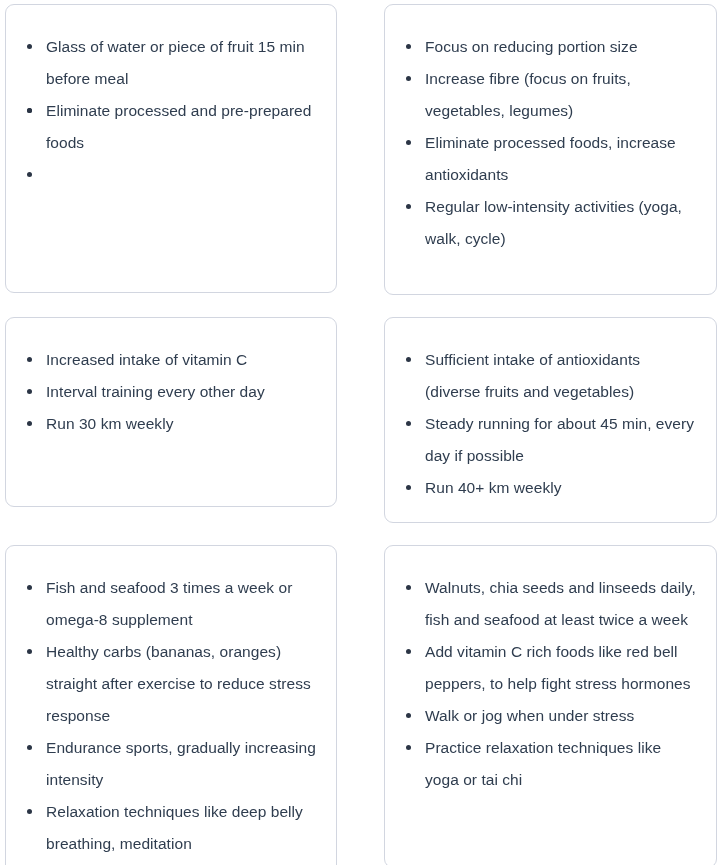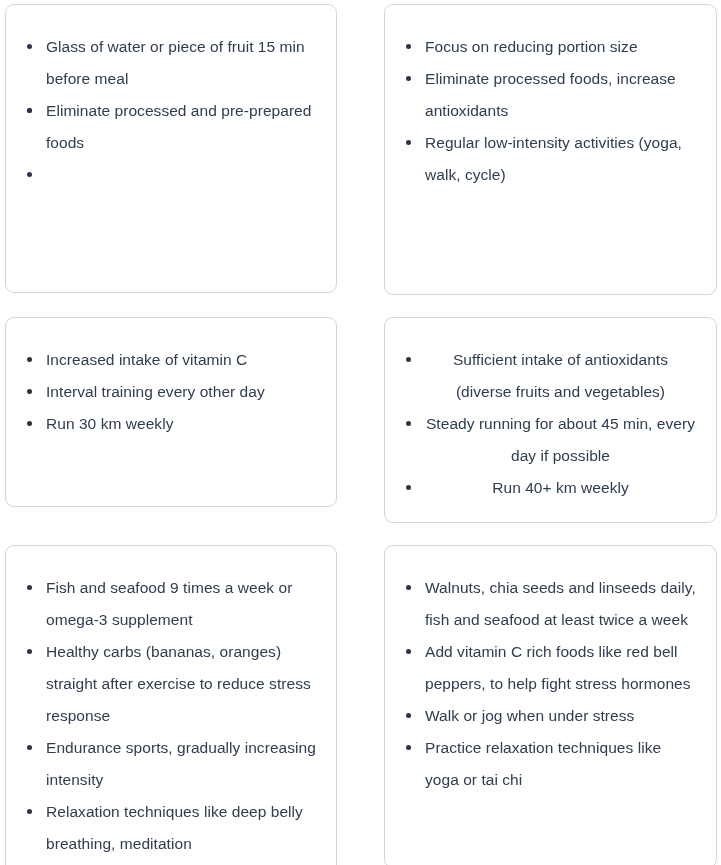--- a/index.html
+++ b/index.html
@@ -32,21 +32,21 @@
     border: 1px solid #d2d6e0;
     border-radius: 9px;
     padding: 26px 20px 18px 20px;
   }
 
   
   .card.r1 { min-height: 289px; }
   .card.r2 { min-height: 190px; }
   .card.r3 { min-height: 317px; }
   .card.r1.col-right { min-height: 291px; }
-  .card.r2.col-right { min-height: 192px; text-align: center; }
+  .card.r2.col-right { min-height: 192px; }
   .card.r3.col-right { min-height: 323px; }
 
   .bullet-list {
     list-style: none;
     margin: 0;
     padding: 0;
   }
 
   .bullet-list li {
     position: relative;
@@ -78,20 +78,21 @@
       <li><span class="bullet-dot"></span><span>Glass of water or piece of fruit 15 min before meal</span></li>
       <li><span class="bullet-dot"></span></li>
       <li><span class="bullet-dot"></span><span>Eliminate processed and pre-prepared foods</span></li>
       <li><span class="bullet-dot"></span></li>
     </ul>
   </div>
 
   <div class="card r1 col-right">
     <ul class="bullet-list">
       <li><span class="bullet-dot"></span><span>Focus on reducing portion size</span></li>
+      <li><span class="bullet-dot"></span><span>Increase fibre (focus on fruits, vegetables, legumes)</span></li>
       <li><span class="bullet-dot"></span><span>Eliminate processed foods, increase antioxidants</span></li>
       <li><span class="bullet-dot"></span><span>Regular low-intensity activities (yoga, walk, cycle)</span></li>
     </ul>
   </div>
 
   <div class="card r2 col-left">
     <ul class="bullet-list">
       <li><span class="bullet-dot"></span><span>Increased intake of vitamin C</span></li>
       <li><span class="bullet-dot"></span><span>Interval training every other day</span></li>
       <li><span class="bullet-dot"></span><span>Run 30 km weekly</span></li>
@@ -101,21 +102,21 @@
   <div class="card r2 col-right">
     <ul class="bullet-list">
       <li><span class="bullet-dot"></span><span>Sufficient intake of antioxidants (diverse fruits and vegetables)</span></li>
       <li><span class="bullet-dot"></span><span>Steady running for about 45 min, every day if possible</span></li>
       <li><span class="bullet-dot"></span><span>Run 40+ km weekly</span></li>
     </ul>
   </div>
 
   <div class="card r3 col-left">
     <ul class="bullet-list">
-      <li><span class="bullet-dot"></span><span>Fish and seafood 9 times a week or omega-3 supplement</span></li>
+      <li><span class="bullet-dot"></span><span>Fish and seafood 3 times a week or omega-8 supplement</span></li>
       <li><span class="bullet-dot"></span><span>Healthy carbs (bananas, oranges) straight after exercise to reduce stress response</span></li>
       <li><span class="bullet-dot"></span><span>Endurance sports, gradually increasing intensity</span></li>
       <li><span class="bullet-dot"></span><span>Relaxation techniques like deep belly breathing, meditation</span></li>
     </ul>
   </div>
 
   <div class="card r3 col-right">
     <ul class="bullet-list">
       <li><span class="bullet-dot"></span><span>Walnuts, chia seeds and linseeds daily, fish and seafood at least twice a week</span></li>
       <li><span class="bullet-dot"></span><span>Add vitamin C rich foods like red bell peppers, to help fight stress hormones</span></li>

